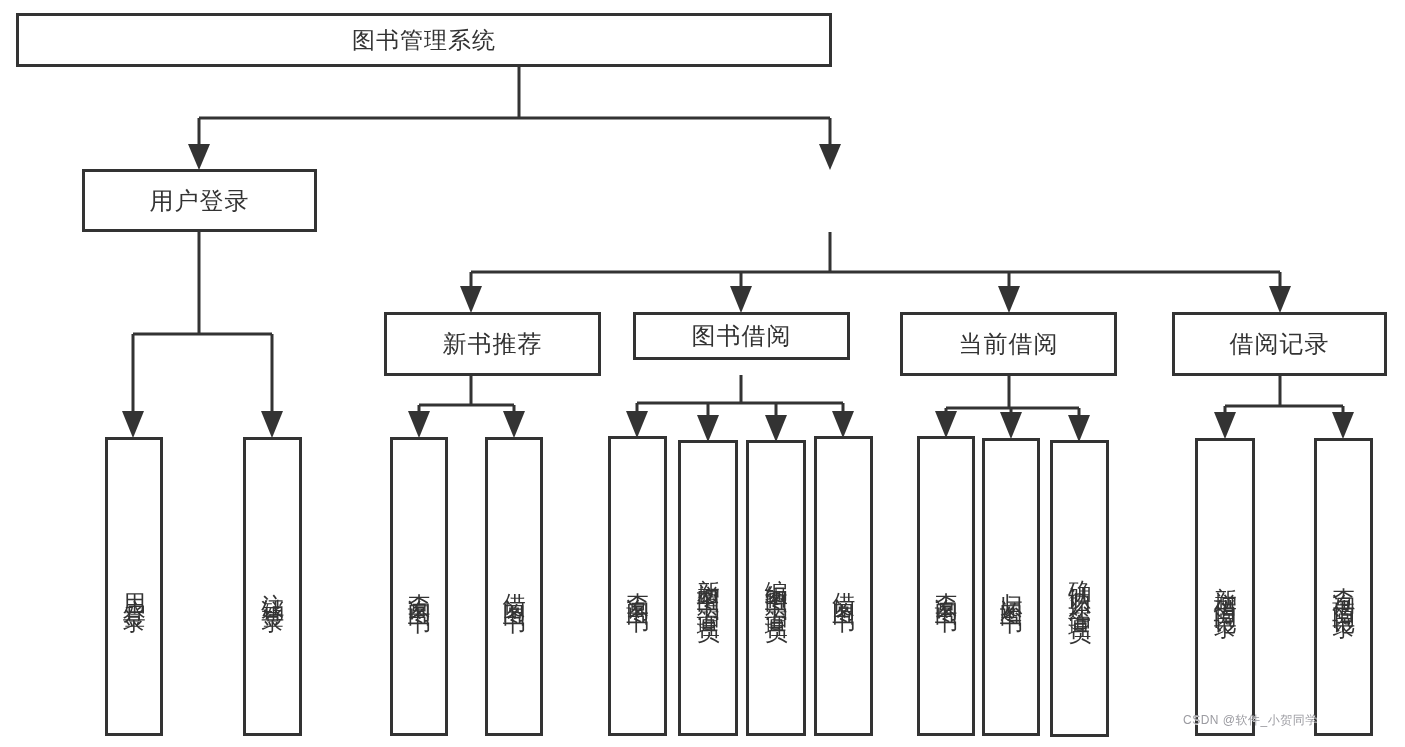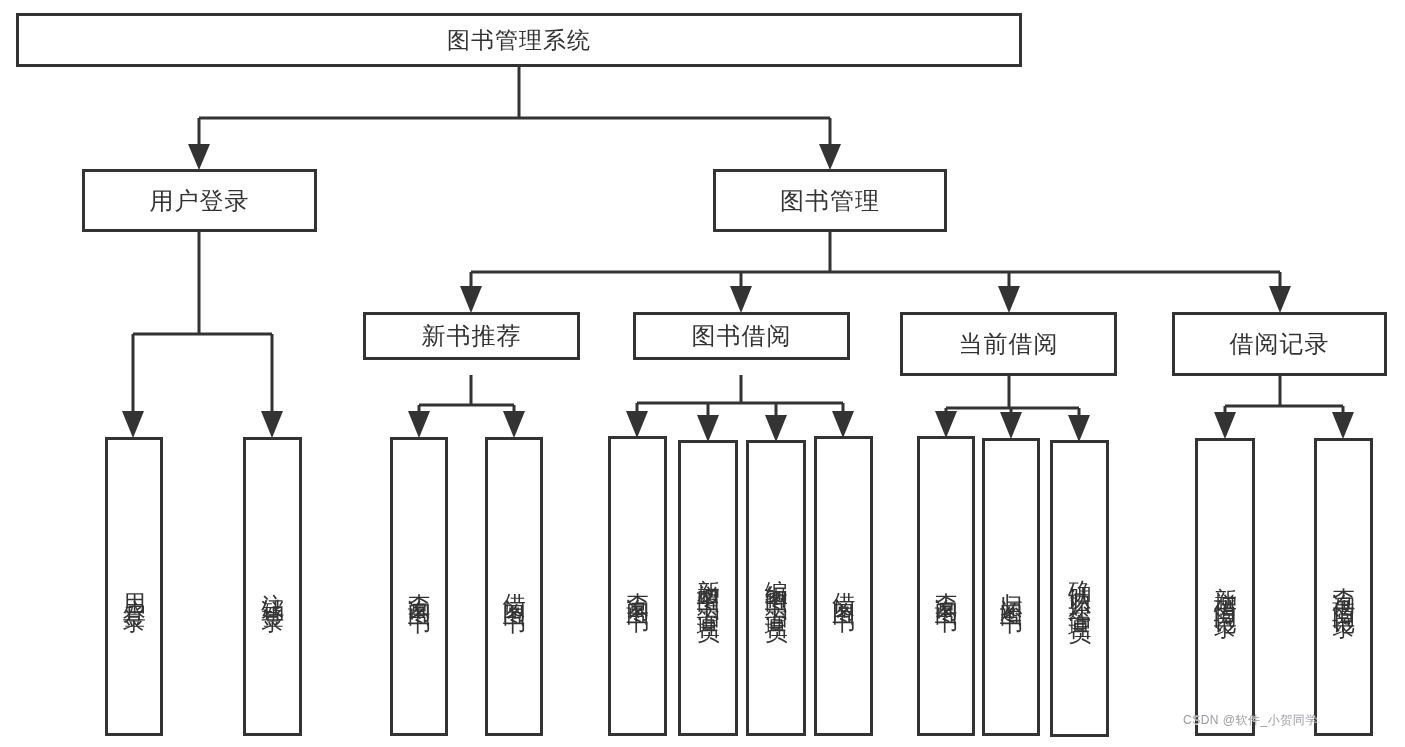--- a/index.html
+++ b/index.html
@@ -84,26 +84,25 @@
 
       <polygon points="935,411 957,411 946,438"></polygon>
       <polygon points="1000,412 1022,412 1011,439"></polygon>
       <polygon points="1068,415 1090,415 1079,442"></polygon>
 
       <polygon points="1214,412 1236,412 1225,439"></polygon>
       <polygon points="1332,412 1354,412 1343,439"></polygon>
     </g>
   </svg>
 
-  <div class="box root-label" style="left:16px;top:13px;width:1006px;height:54px">图书管理系统</div>
+  <div class="box root-label" style="left:16px;top:13px;width:816px;height:54px">图书管理系统</div>
 
   <div class="box h-label" style="left:82px;top:169px;width:235px;height:63px">用户登录</div>
-  <div class="box h-label" style="left:713px;top:169px;width:234px;height:63px">图书管理</div>
 
-  <div class="box h-label" style="left:363px;top:312px;width:217px;height:48px">新书推荐</div>
+  <div class="box h-label" style="left:384px;top:312px;width:217px;height:64px">新书推荐</div>
   <div class="box h-label" style="left:633px;top:312px;width:217px;height:48px">图书借阅</div>
   <div class="box h-label" style="left:1172px;top:312px;width:215px;height:64px">借阅记录</div>
   <div class="box h-label" style="left:900px;top:312px;width:217px;height:64px">当前借阅</div>
 
   <div class="box v-label" style="left:105px;top:437px;width:58px;height:299px">用户登录</div>
   <div class="box v-label" style="left:243px;top:437px;width:59px;height:299px">注销登录</div>
 
   <div class="box v-label" style="left:390px;top:437px;width:58px;height:299px">查询图书</div>
   <div class="box v-label" style="left:485px;top:437px;width:58px;height:299px">借阅图书</div>
 

